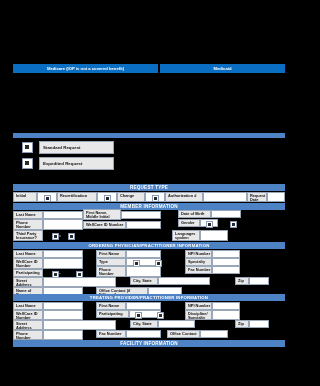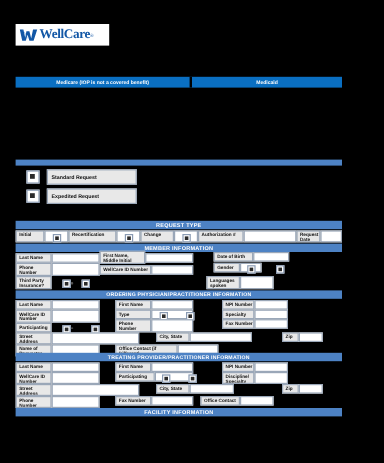--- a/index.html
+++ b/index.html
@@ -49,28 +49,20 @@
   .inp{position:absolute;background:#fff;border:1px solid #9aa7b8;box-sizing:border-box;}
   .cb{position:absolute;width:5px;height:5px;background:#fff;border:1px solid #8a9bb3;}
   .cb:after{content:"";position:absolute;left:1px;top:1px;width:3px;height:3px;background:#2b2b2b;}
   .dot{position:absolute;width:1.5px;height:1.5px;background:#555;border-radius:50%;}
 </style>
 </head>
 <body>
 
 <div class="page">
 
-  <div class="logo-box">
-    <svg class="logo-mark" viewBox="0 0 32 24">
-      <path d="M1 3 L7 3 L10 17 L12 6 L17 6 L20 18 L23 3 L30 3 L24 22 L17 22 L14 12 L11 22 L5 22 Z" fill="#1257a6"></path>
-      <path d="M2 2 C8 5 13 12 15 21 C12 11 7 5 2 2 Z" fill="#3f8fd6"></path>
-    </svg>
-    <span class="logo-text">WellCare</span>
-      <span class="logo-tm">®</span>
-  </div>
 
   <div class="prodbar">
     <div class="cell c1">Medicare (IOP is not a covered benefit)</div>
     <div class="cell c2">Medicaid</div>
   </div>
 
   <div class="topband"></div>
 
   <div class="reqrow r1">
     <div class="cbx"></div>

